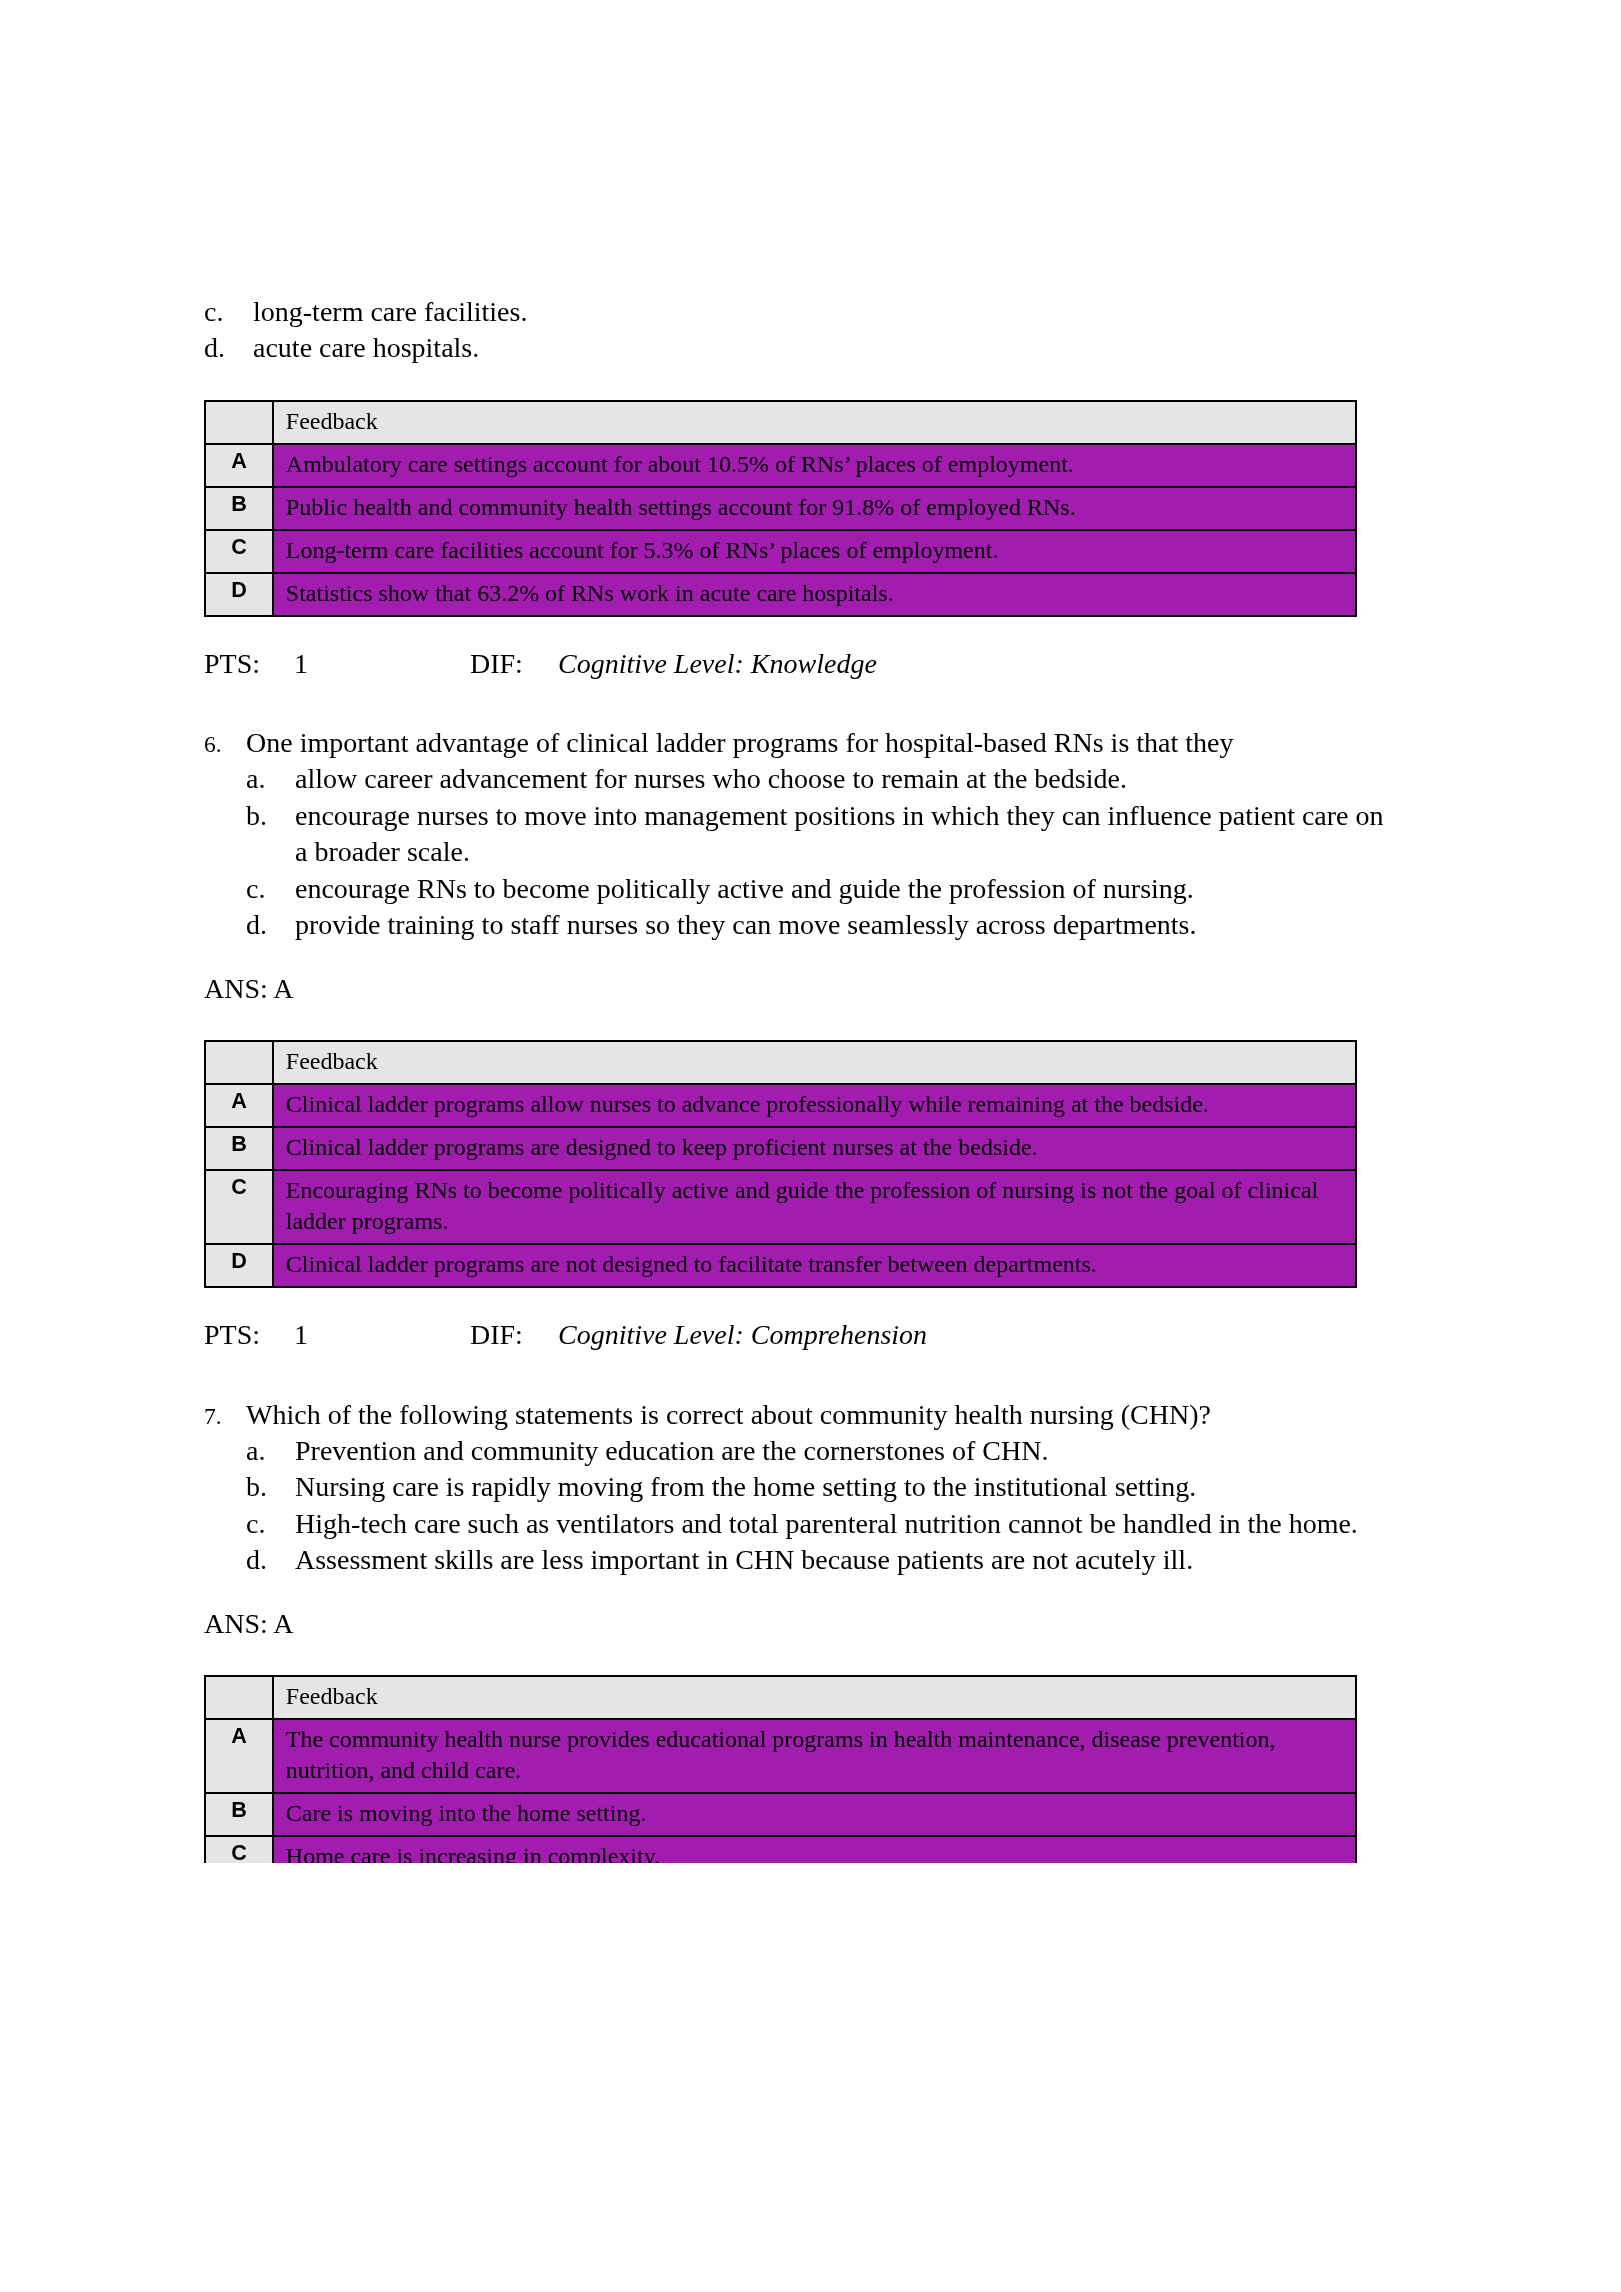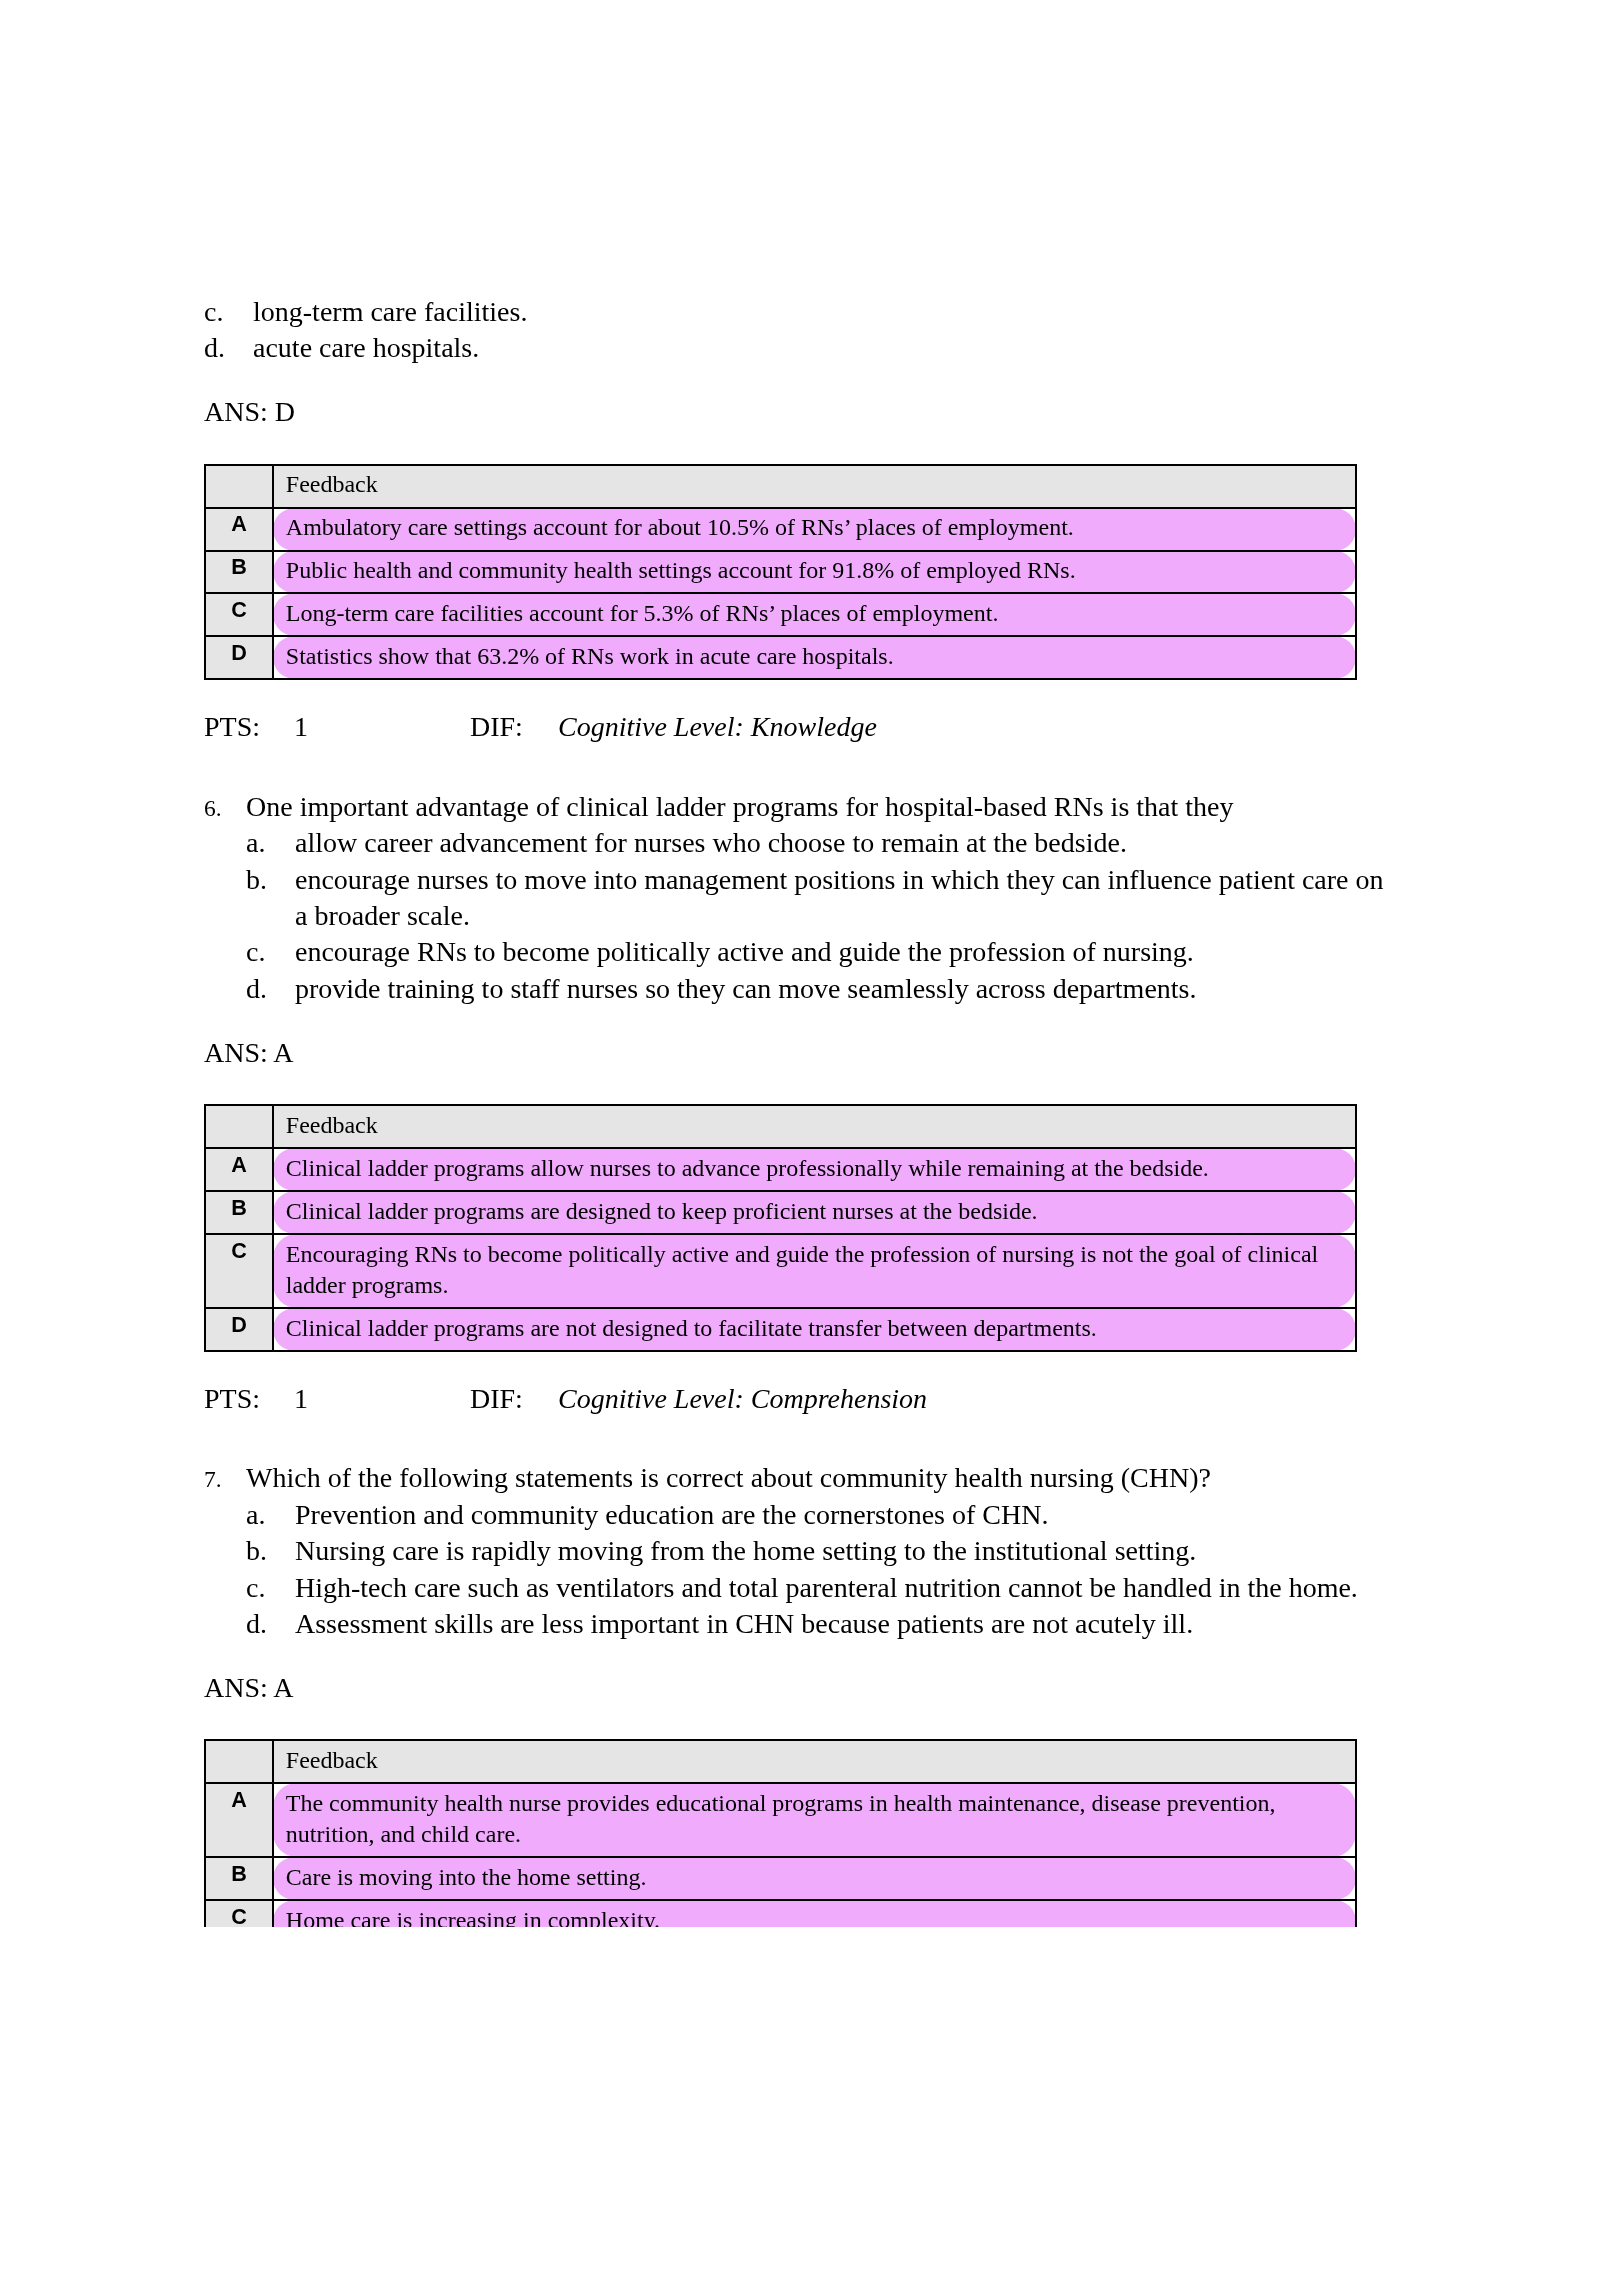--- a/index.html
+++ b/index.html
@@ -111,22 +111,21 @@
   table.feedback td.letter {
     background: #e5e5e5;
     font-family: "Liberation Sans", "DejaVu Sans", sans-serif;
     font-weight: bold;
     font-size: 21.6px;
     text-align: center;
     padding: 3.9px 2px;
     line-height: 1.1;
   }
   table.feedback td.body {
-    background: #f0abfc;
-    border-radius: 24px;
+    background: #a21caf;
   }
 
   
   .clipped {
     max-height: 188px;
     overflow: hidden;
   }
 </style>
 </head>
 <body>
@@ -139,21 +138,20 @@
       <li class="opt-row">
         <span class="opt-letter">c.</span>
         <span class="opt-text">long-term care facilities.</span>
       </li>
       <li class="opt-row">
         <span class="opt-letter">d.</span>
         <span class="opt-text">acute care hospitals.</span>
       </li>
     </ul>
 
-    <div class="ans-line">ANS: D</div>
 
     <div class="fb-wrap">
       <table class="feedback">
         <colgroup>
             <col class="c-letter">
             <col>
           </colgroup>
         <tbody>
           <tr class="hdr">
             <td class="letter"></td>

